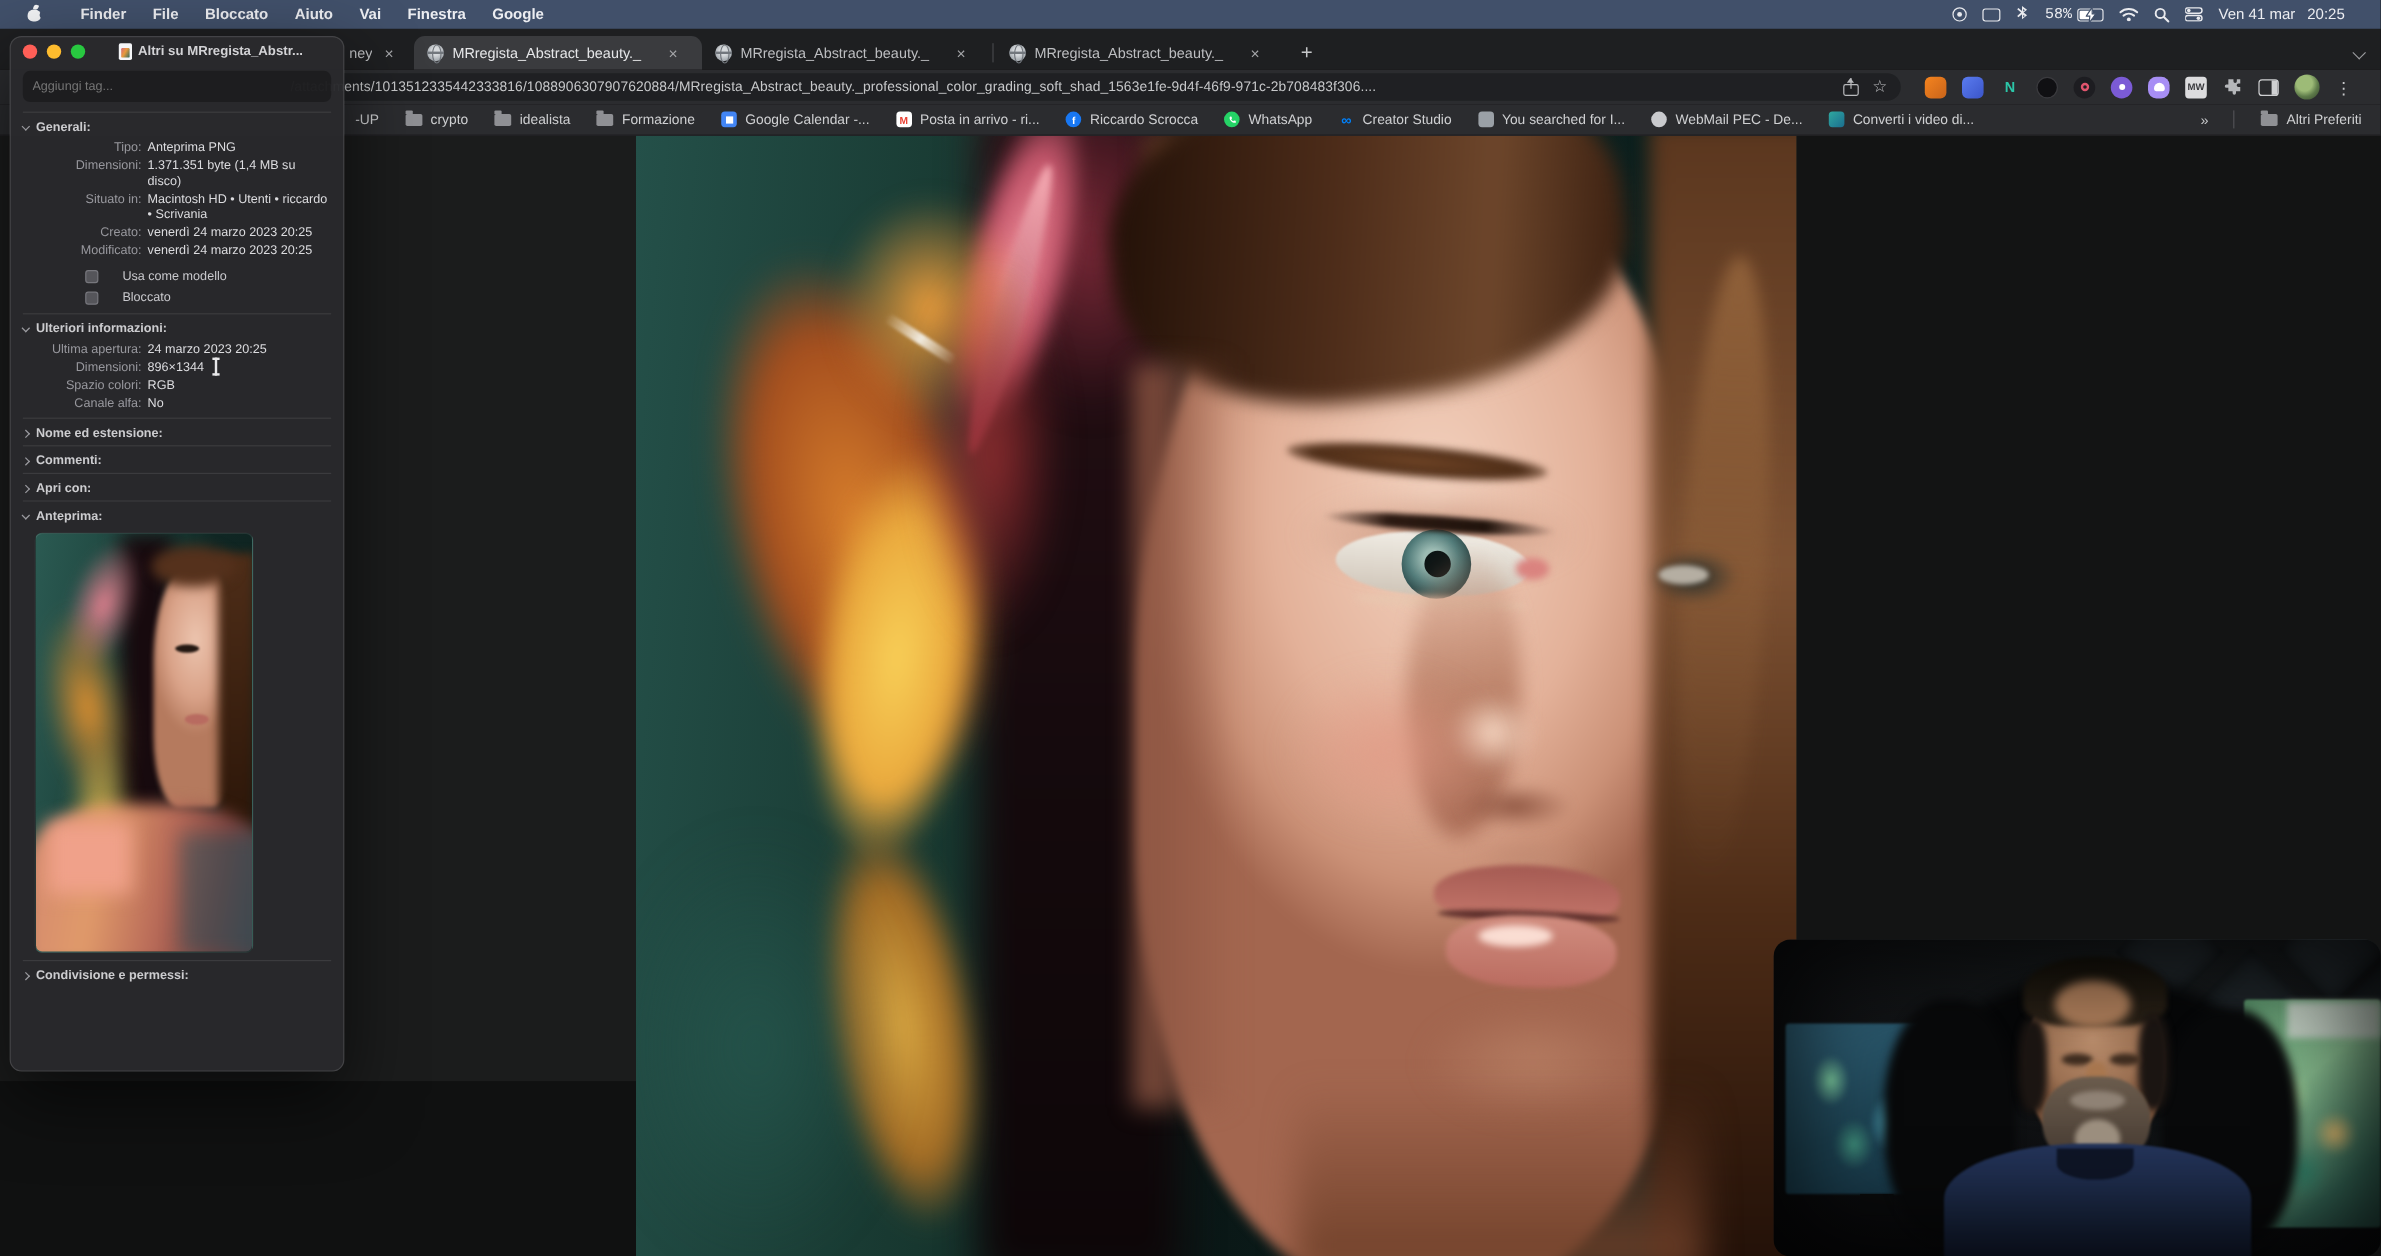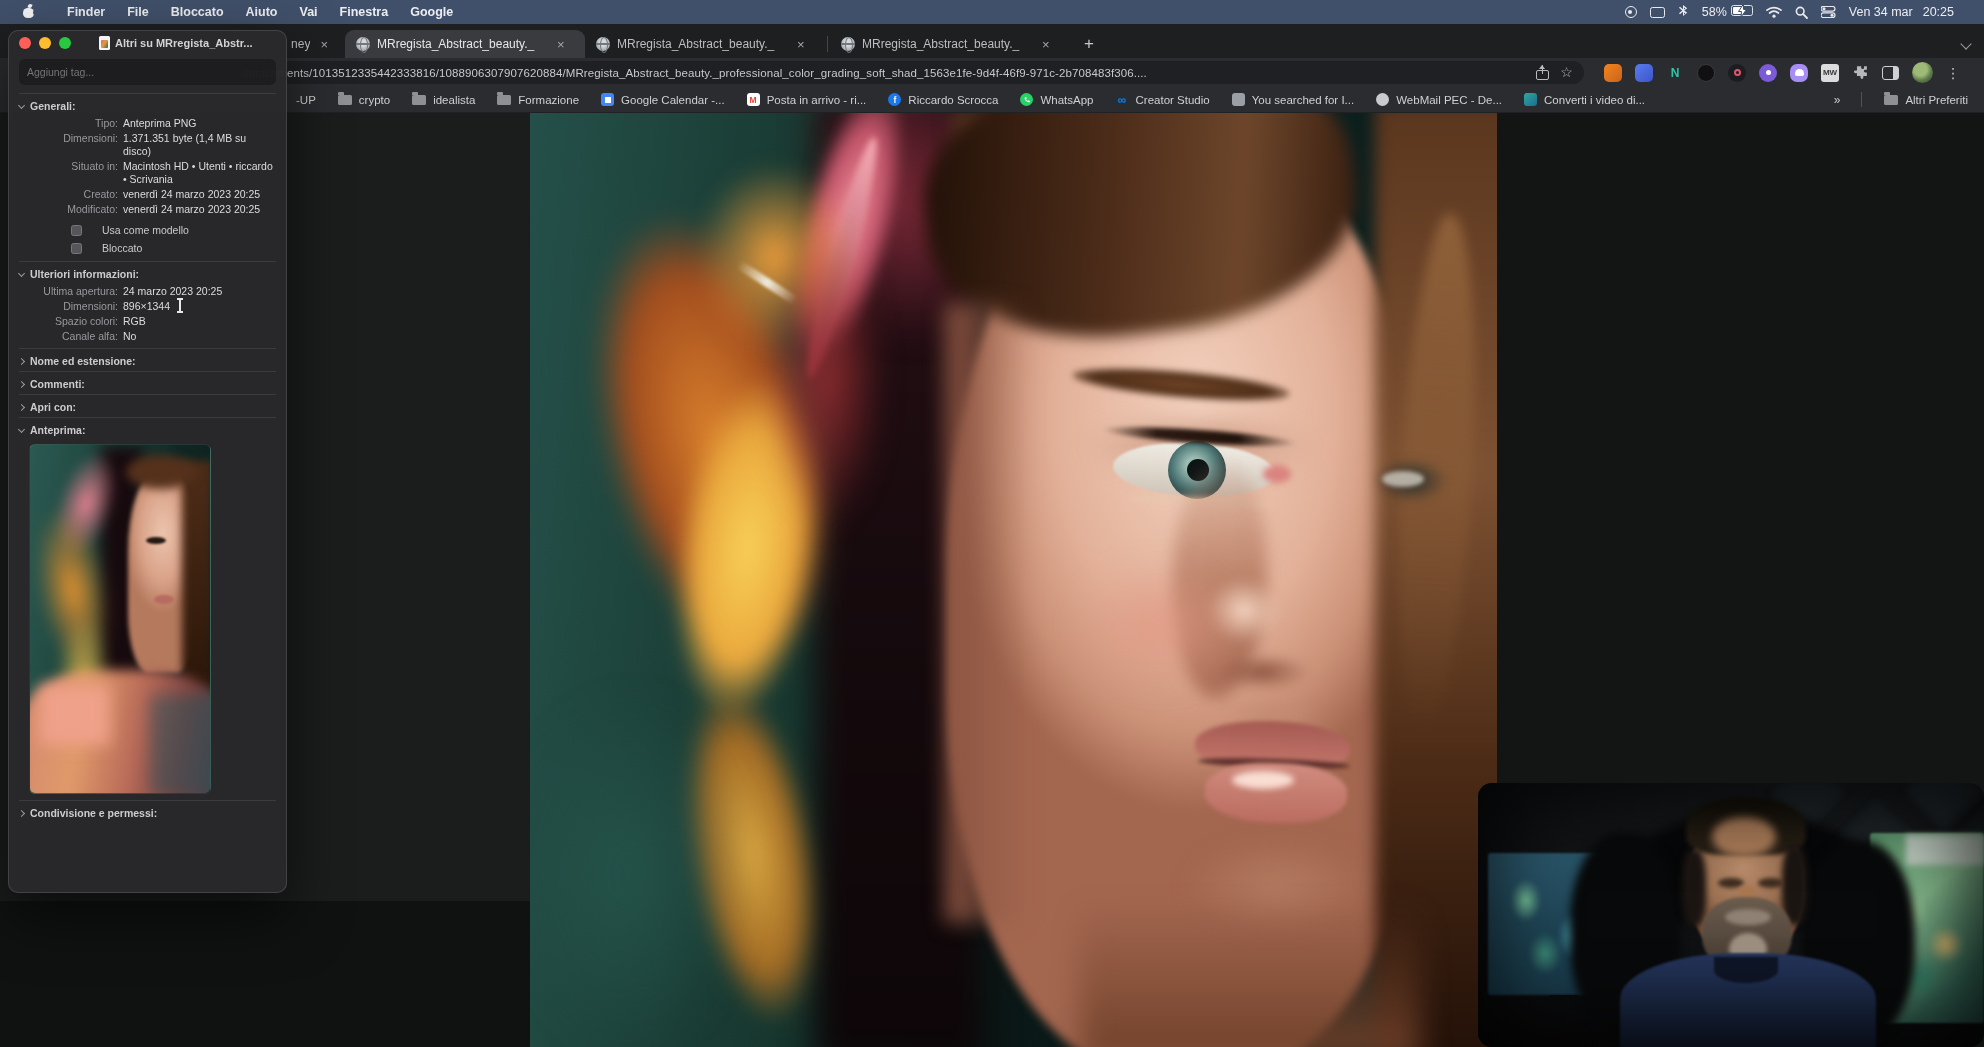--- a/index.html
+++ b/index.html
@@ -13,21 +13,21 @@
   .menubar .apple { width:14px; height:14px; position:relative; margin:0 20px 0 22px; }
   .apple .body { position:absolute; left:1px; top:3px; width:11px; height:10px; background:#f2f3f5; border-radius:45% 45% 42% 42%; }
   .apple .bite { position:absolute; right:-2px; top:5px; width:5px; height:5px; background:#41506a; border-radius:50%; }
   .apple .leaf { position:absolute; left:6px; top:-1px; width:4px; height:4px; background:#f2f3f5; border-radius:60% 0 60% 0; transform:rotate(20deg); }
   .mitem { padding:0 11px; }
   .mitem.b { font-weight:700; }
   .mright { margin-left:auto; display:flex; align-items:center; gap:13px; padding-right:30px; font-weight:500; }
   .rec { width:12px; height:12px; border:1.5px solid #e9eaee; border-radius:50%; position:relative; }
   .rec i { position:absolute; left:2.5px; top:2.5px; width:4px; height:4px; background:#e9eaee; border-radius:50%; }
   .disp { width:15px; height:11px; border:1.5px solid #e9eaee; border-radius:2.5px; }
-  .batt { display:flex; align-items:flex-start; gap:4px; }
+  .batt { display:flex; align-items:center; gap:4px;font-family:Liberation Mono, monospace; }
   .battbody { width:22px; height:11px; border:1px solid #dfe1e6; border-radius:2.5px; position:relative; }
   .battbody i { position:absolute; left:1px; top:1px; bottom:1px; width:58%; background:#fff; border-radius:1px; }
   .bolt { position:absolute; left:6px; top:-2px; z-index:2; }
   .clock { display:flex; gap:10px; }
 
   
   .tabstrip { position:absolute; left:0; top:24px; width:100%; height:34px; background:#1e1f21; display:flex; align-items:flex-end; z-index:4; }
   .tab { height:28px; display:flex; align-items:center; gap:7px; padding:0 9px 0 11px; font-size:12px;
     color:#bdbec1; border-radius:9px 9px 0 0; max-width:245px; min-width:0; }
   .tab.active { background:#3a3b3e; color:#e6e7e9; }
@@ -179,21 +179,21 @@
           <circle cx="5.2" cy="5.2" r="3.8" stroke="#e9eaee" stroke-width="1.6" fill="none"></circle>
           <path d="M8.2 8.2L12 12" stroke="#e9eaee" stroke-width="1.8" stroke-linecap="round"></path>
         </svg>
       <svg width="15" height="12" viewBox="0 0 15 12">
           <rect x="0" y="0.5" width="14" height="4.6" rx="2.3" stroke="#e9eaee" stroke-width="1.2" fill="none"></rect>
           <circle cx="3" cy="2.8" r="1.5" fill="#e9eaee"></circle>
           <rect x="0" y="6.9" width="14" height="4.6" rx="2.3" stroke="#e9eaee" stroke-width="1.2" fill="none"></rect>
           <circle cx="11" cy="9.2" r="1.5" fill="#e9eaee"></circle>
         </svg>
       <span class="clock">
-        <span>Ven 34 mar</span>
+        <span>Ven 41 mar</span>
         <span>20:25</span>
       </span>
     </div>
   </div>
 
   <div class="tabstrip">
     <div class="tab" style="position:absolute;left:178px;width:162px;justify-content:flex-end;">
       <span class="tlabel">ney</span>
       <span class="tclose">×</span>
     </div>

